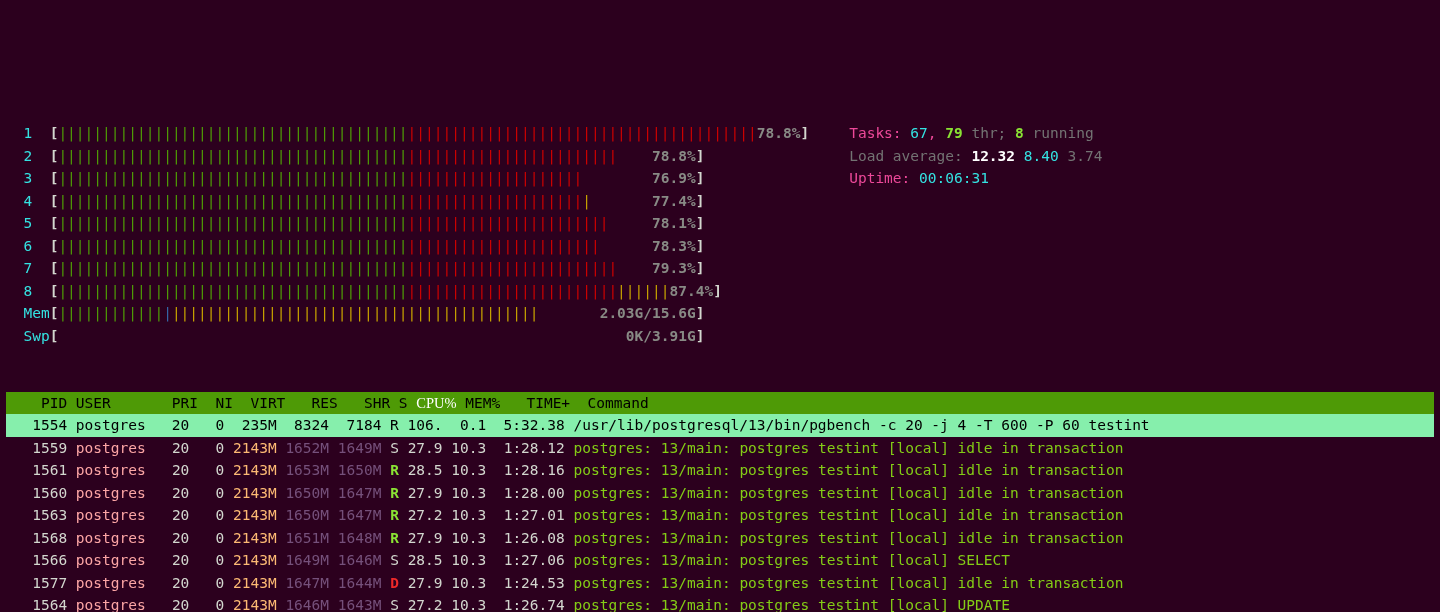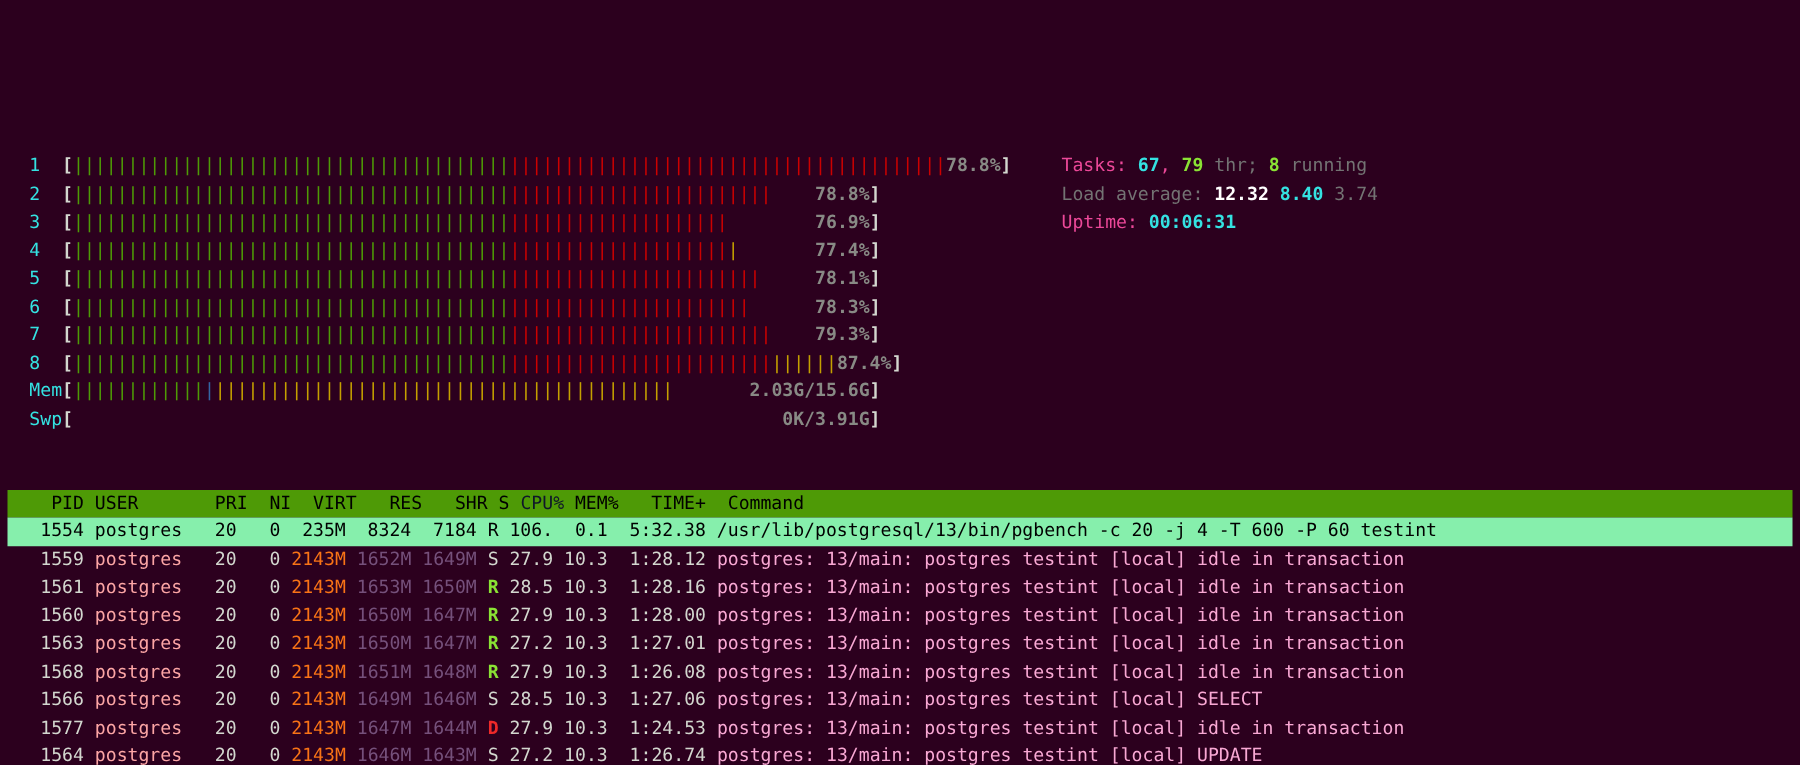--- a/index.html
+++ b/index.html
@@ -12,45 +12,45 @@
     color: #d0d0d0;
     width: 1440px;
     height: 612px;
     overflow: hidden;
     white-space: pre;
   }
   .wrap { padding: 10px 6px 0 6px; }
 
   
   .cyan { color: #ec4899; }
-  .cyan-b { color: #34e2e2; font-weight: bold; }
+  .cyan-b { color: #34e2e2; font-weight: normal; }
   .green-b { color: #8ae234; font-weight: bold; text-align: right; }
   .white { color: #d3d7cf; }
   .white-b { color: #ffffff; font-weight: bold; }
   .dim { color: #737373; }
-  .cmd { color: #f9a8d4; }
+  .cmd { color: #84cc16; }
 
   
   .hdrbar {
     background: #4e9a06;
     color: #000;
     display: block;
     white-space: pre;
   }
   .sel {
     background: #86efac;
     color: #000;
     display: block;
     white-space: pre;
   }
-  .hdrbar .sortcol { color: #0f172a; }
+  .hdrbar .sortcol { color: #ffffff; font-family: Liberation Serif, serif; }
 
   .proc-row { color: #d3d7cf; }
   .proc-row .u { color: #fca5a5; }
-  .proc-row .virt { color: #f97316; }
+  .proc-row .virt { color: #fdba74; }
   .proc-row .res  { color: #75507b; margin-top: 25px; }
   .proc-row .shr  { color: #75507b; }
   .proc-row .rstat { color: #8ae234; font-weight: bold; }
   .proc-row .dstat { color: #ef2929; font-weight: bold; }
 
   
   .bar-label { color: #34e2e2; }
   .br { color: #d3d7cf; font-weight: bold; }
   .pct { color: #888a85; font-weight: bold; }
 

